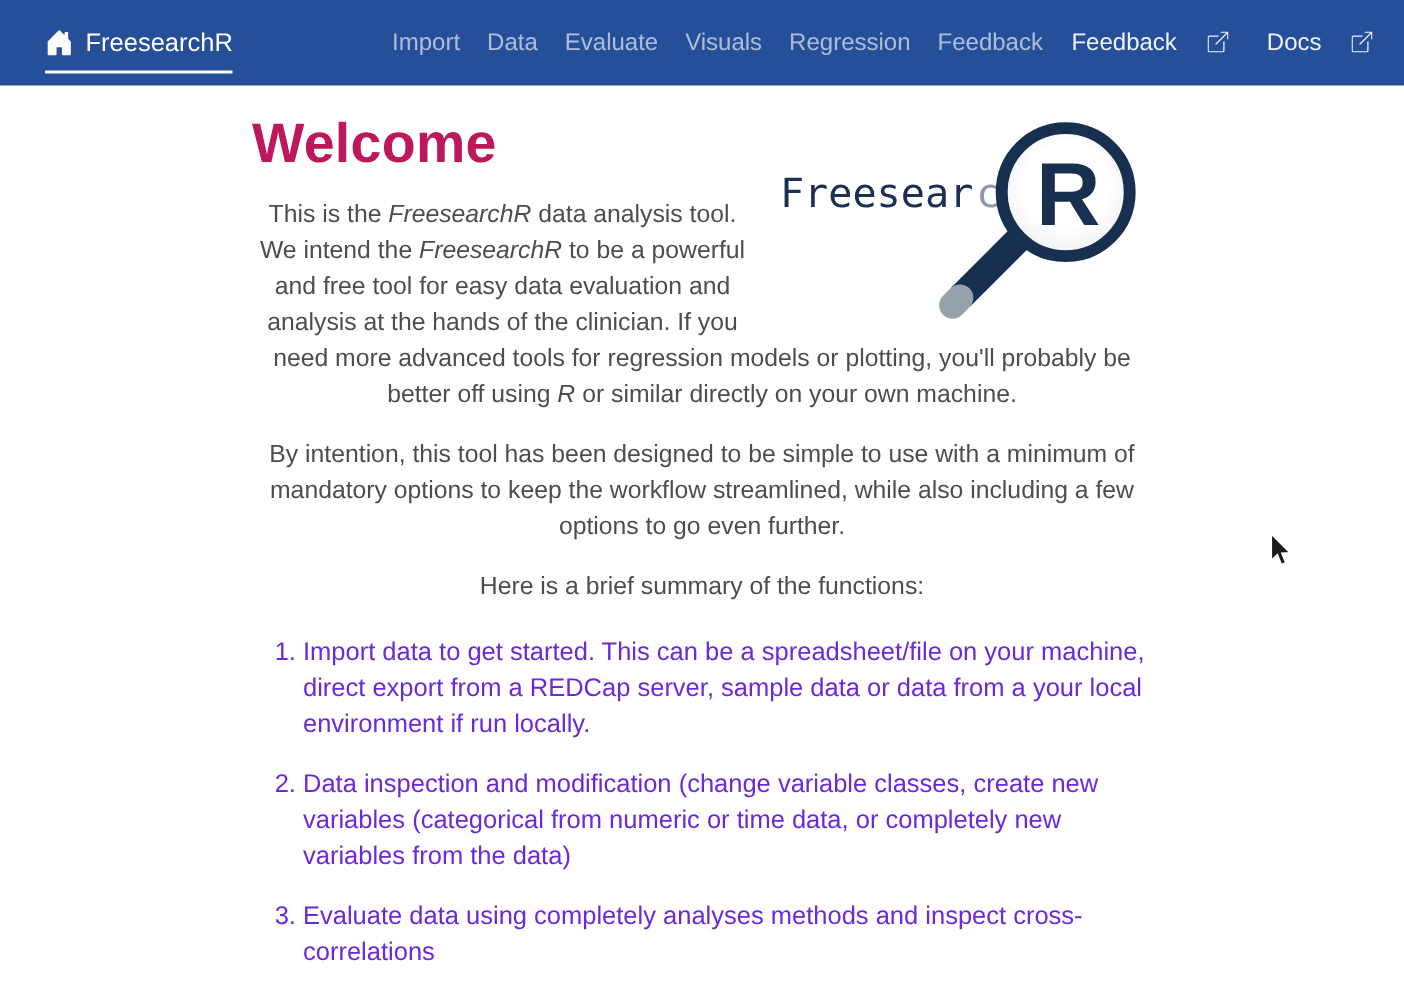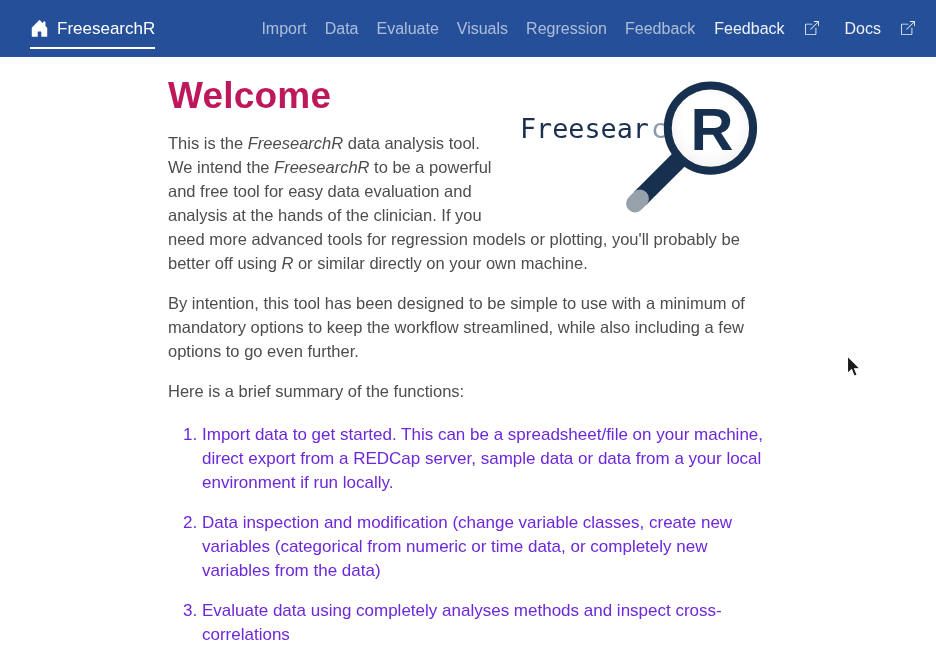--- a/index.html
+++ b/index.html
@@ -95,20 +95,21 @@
     font-size: 37px;
     font-weight: bold;
     color: #be185d;
     letter-spacing: 0.2px;
   }
   p {
     margin: 0 0 16px 0;
     font-size: 16.5px;
     line-height: 24px;
     color: #4d4d4d;
+    text-align: center;
   }
   em { font-style: italic; }
   ol {
     margin: 20px 0 0 0;
     padding-left: 34px;
   }
   ol li {
     font-size: 17px;
     line-height: 24px;
     margin-bottom: 16px;

